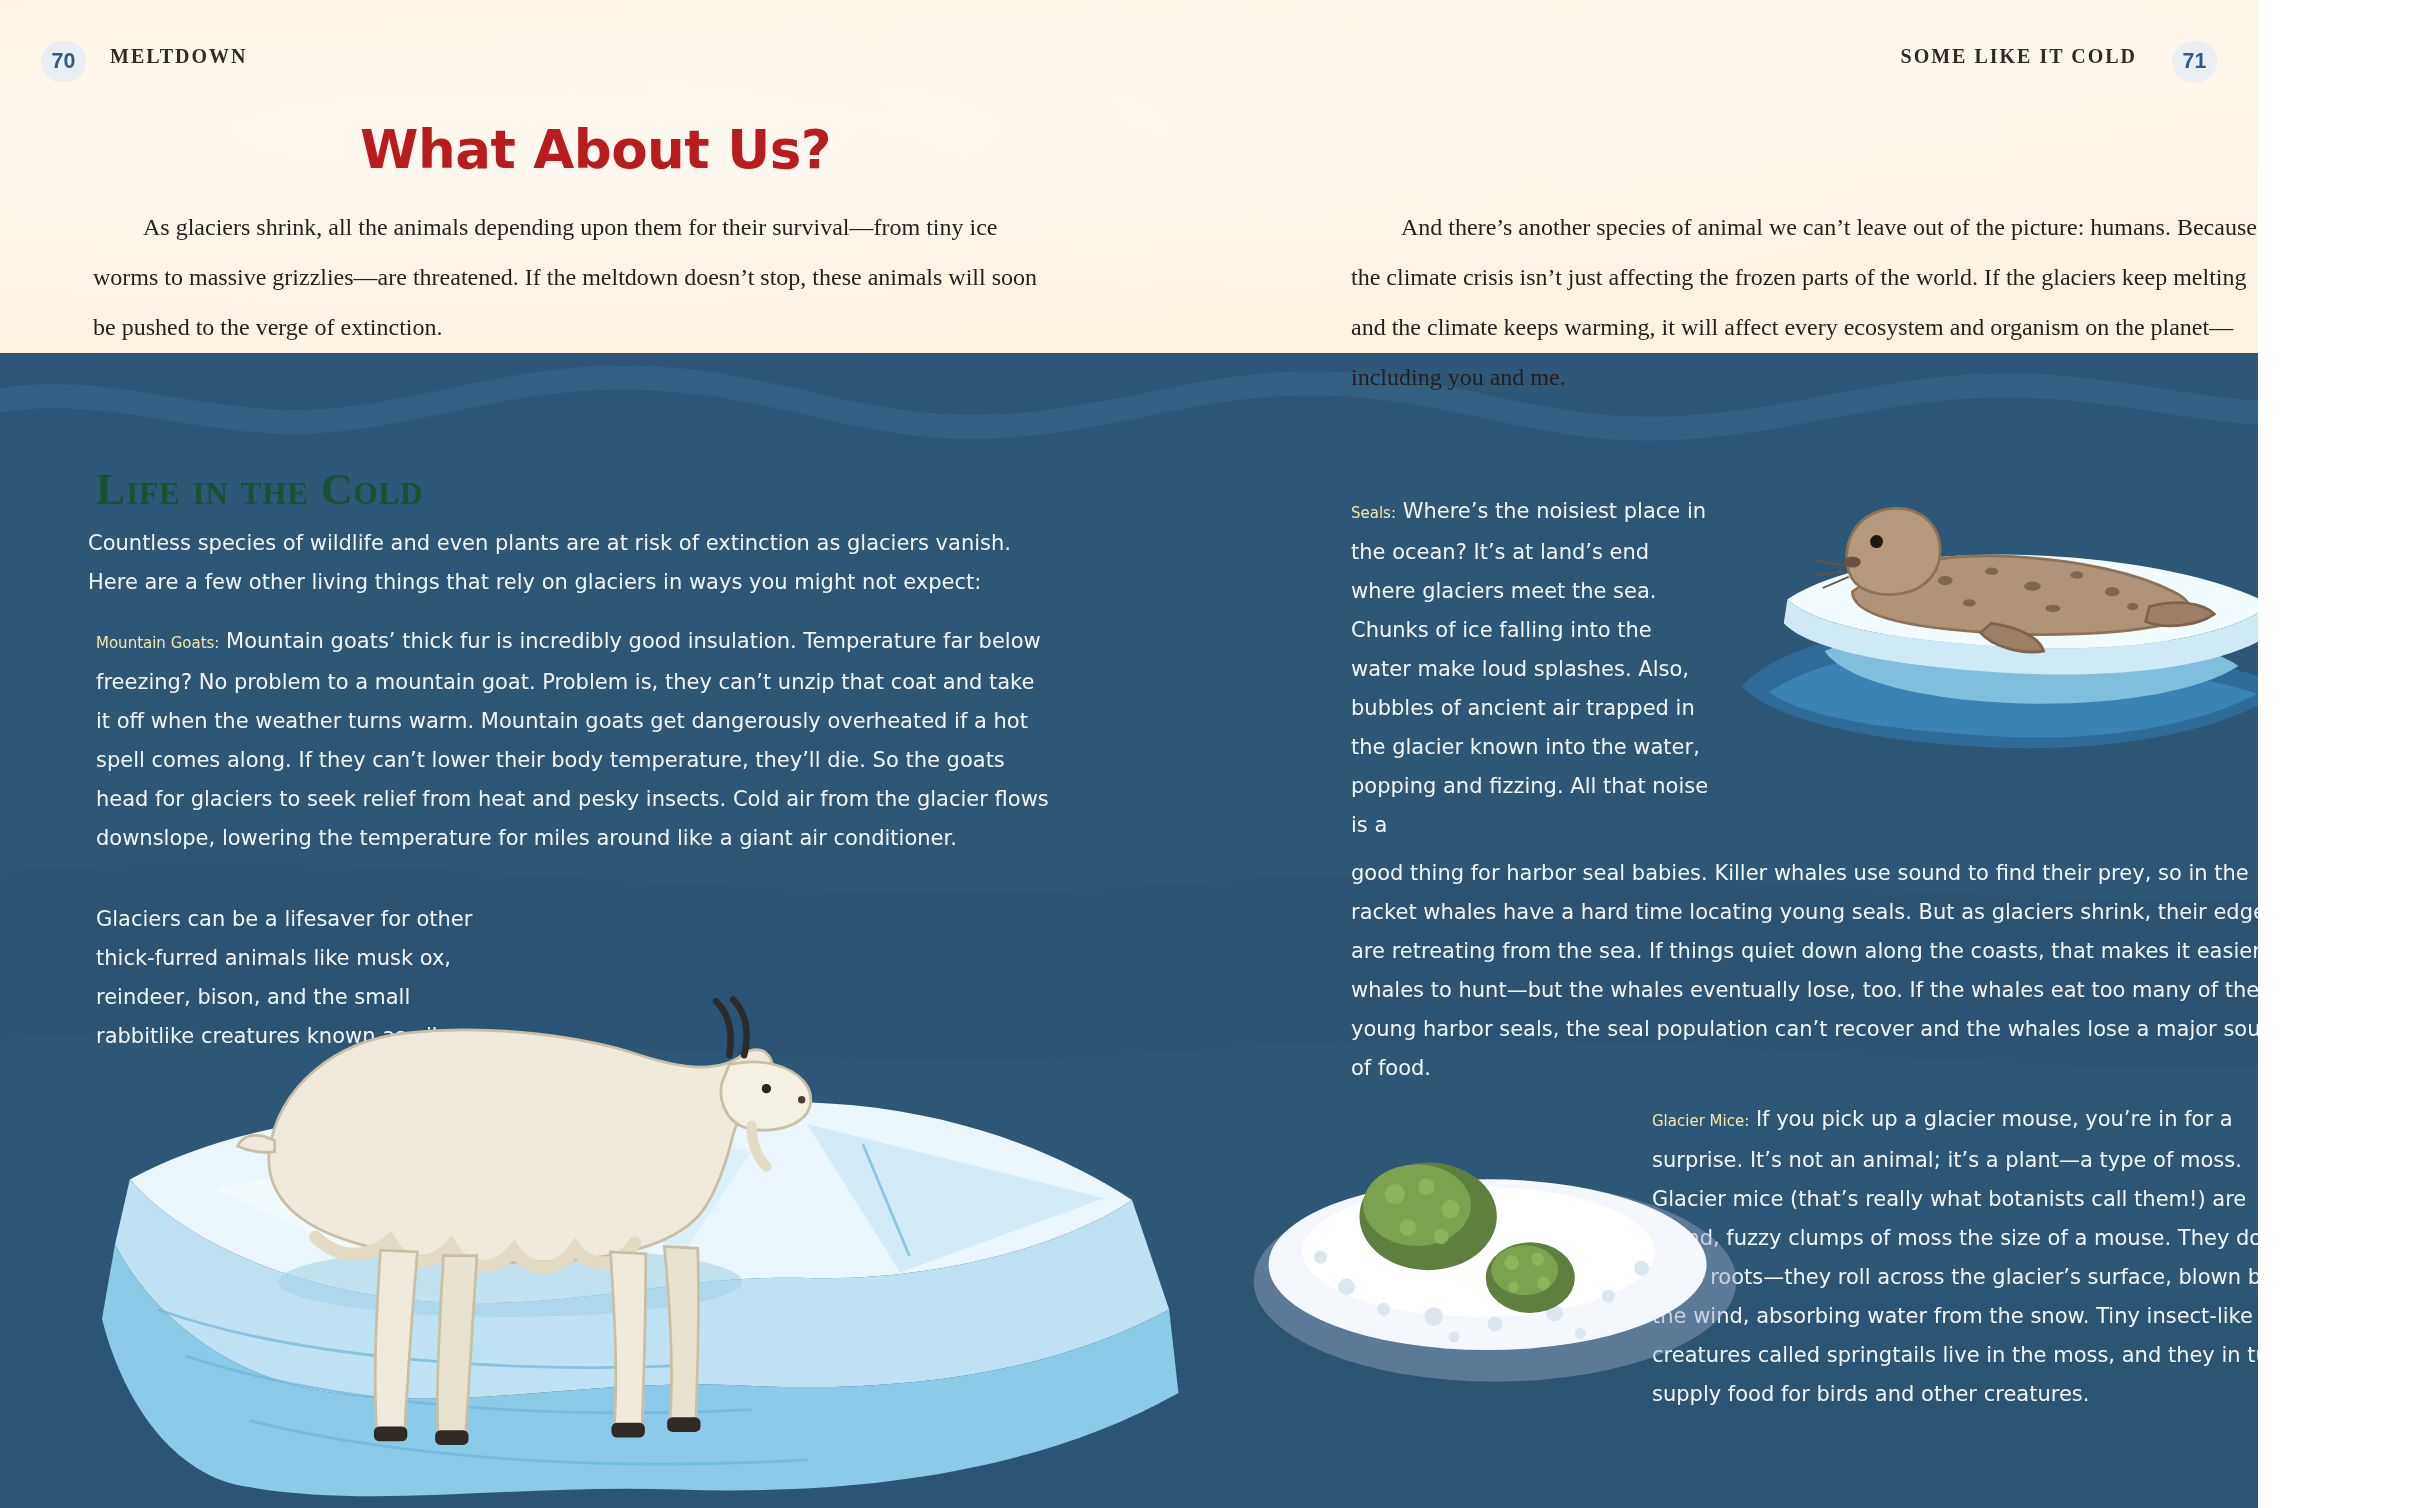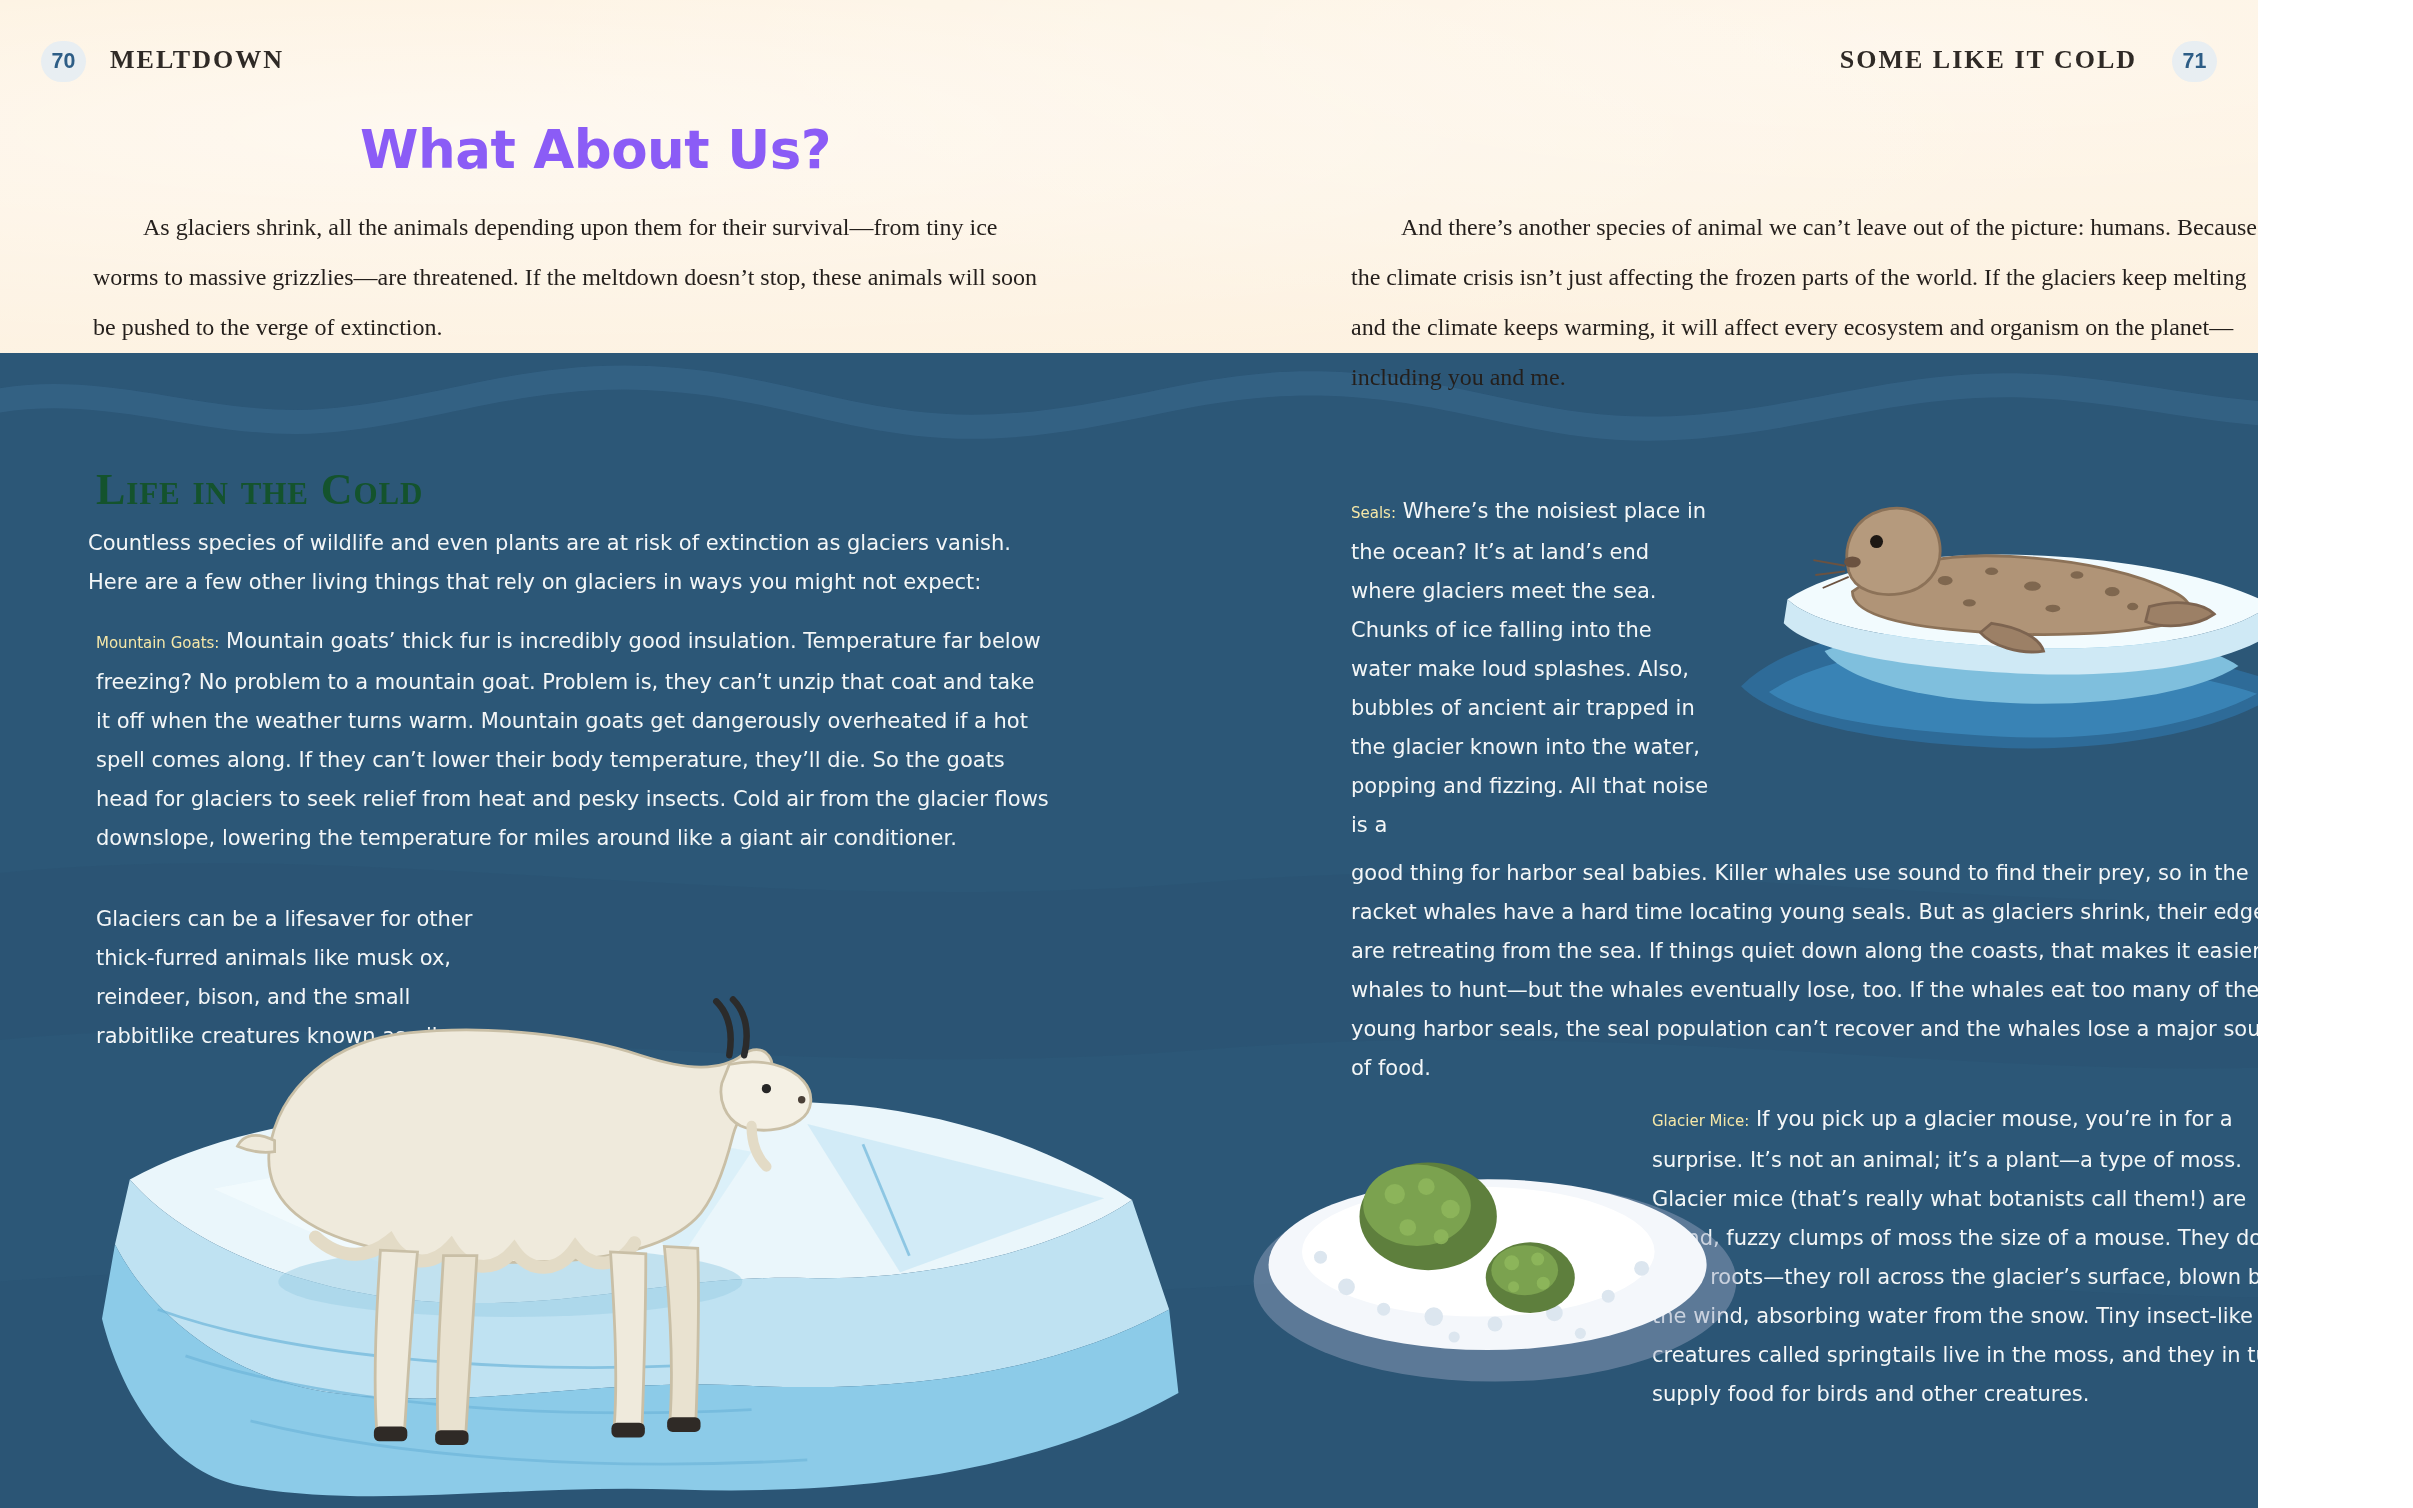--- a/index.html
+++ b/index.html
@@ -50,21 +50,21 @@
     height: 1156px;
   }
 
   
   .runhead {
     position: absolute;
     top: 45px;
     font-family: "Liberation Serif", serif;
     font-variant: small-caps;
     letter-spacing: 2px;
-    font-size: 26px;
+    font-size: 20px;
     color: #2f2a26;
     font-weight: 700;
   }
   .folio {
     position: absolute;
     top: 41px;
     width: 45px;
     height: 41px;
     border-radius: 22px;
     background: #e8eef2;
@@ -83,21 +83,21 @@
 
   
   .headline {
     position: absolute;
     left: 360px;
     top: 119px;
     font-family: "DejaVu Sans", sans-serif;
     font-weight: 700;
     font-size: 53px;
     letter-spacing: -0.5px;
-    color: #8b5cf6;
+    color: #b91c1c;
   }
 
   
   .topcol {
     position: absolute;
     top: 202px;
     font-family: "Liberation Serif", serif;
     font-size: 24px;
     line-height: 50px;
     color: #241f1c;

